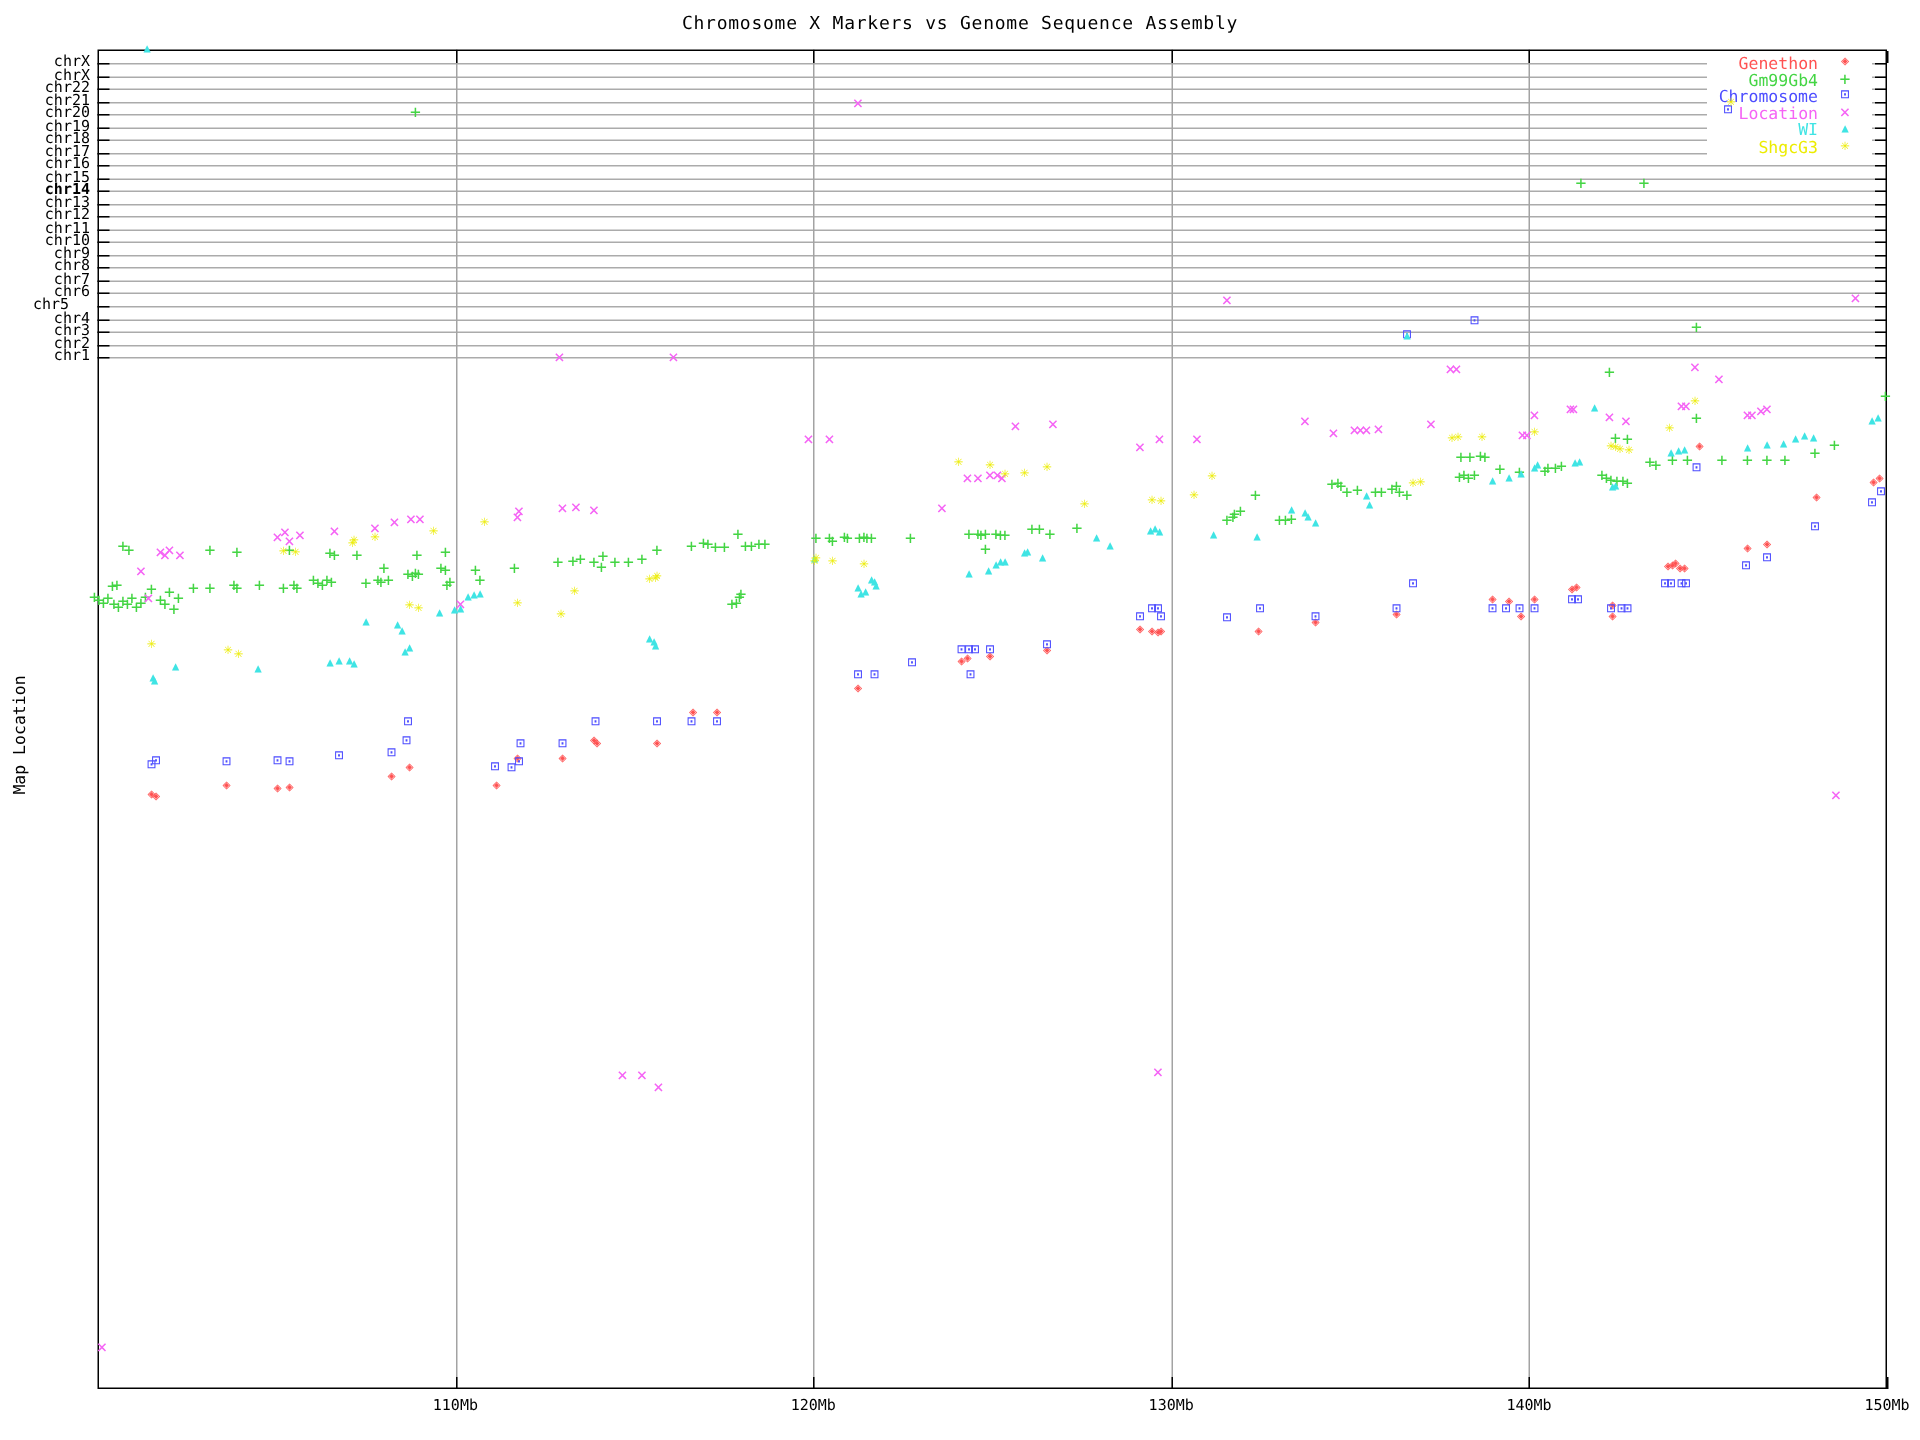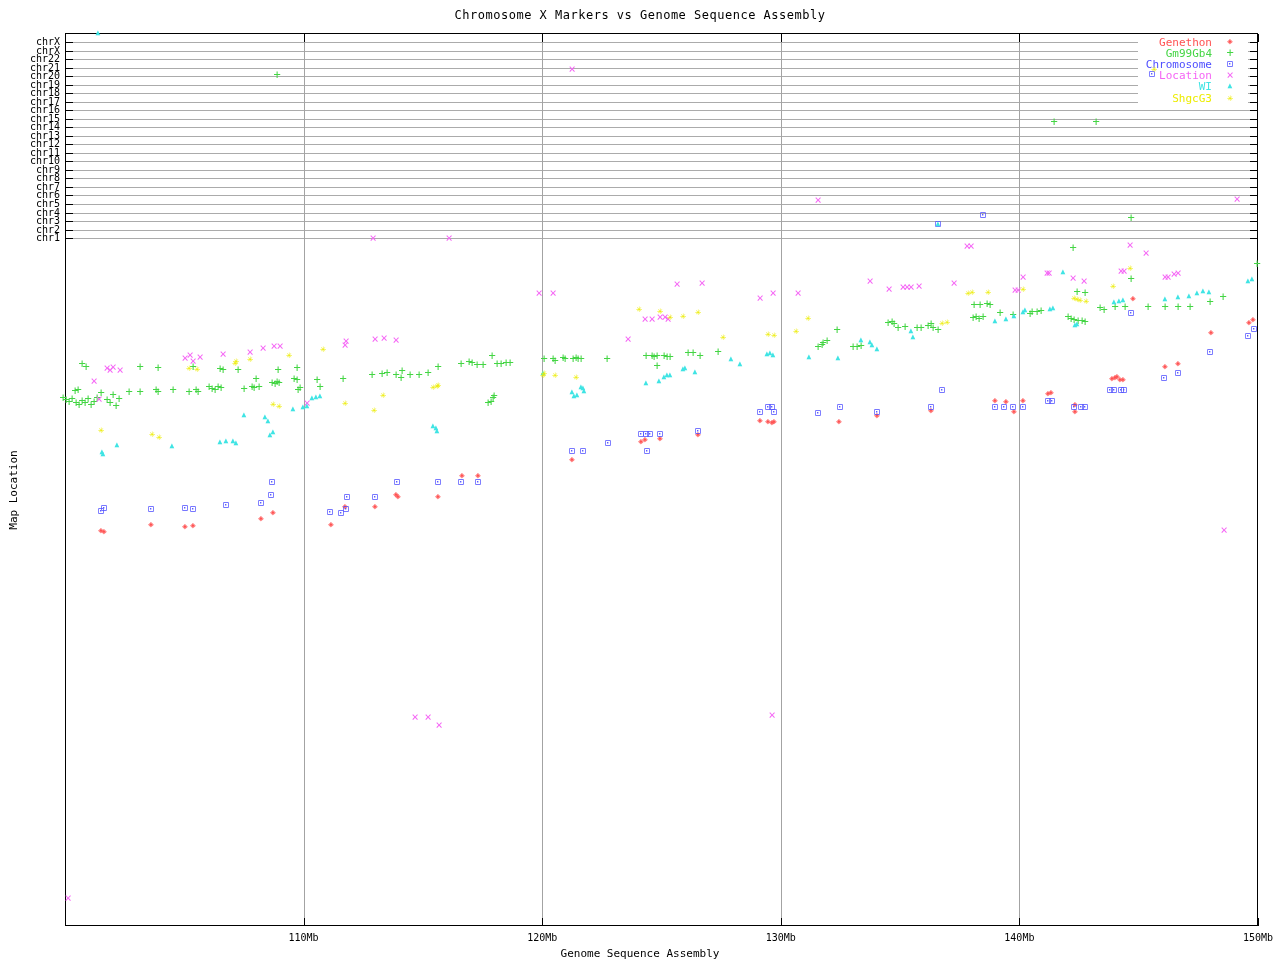--- a/index.html
+++ b/index.html
@@ -20,21 +20,20 @@
   .legend-label{font-size:11px;line-height:11px;text-align:right;width:110px;z-index:4;white-space:nowrap;}
   .legend-sym{z-index:4;}
   .mk{line-height:1;z-index:7;transform:translate(-50%,-52%);white-space:nowrap;}
 </style>
 </head>
 <body>
 
 <div id="canvas">
   <div class="abs" id="title">Chromosome X Markers vs Genome Sequence Assembly</div>
   <div class="abs" id="ytitle">Map Location</div>
-  <div class="abs" id="xtitle">Genome Sequence Assembly</div>
   <div class="abs" id="grid-layer">
       <div class="abs hgrid" style="left: 65px; top: 42px; width: 1193px;"></div>
       <div class="abs hgrid" style="left: 65px; top: 50.526px; width: 1193px;"></div>
       <div class="abs hgrid" style="left: 65px; top: 59.052px; width: 1193px;"></div>
       <div class="abs hgrid" style="left: 65px; top: 67.578px; width: 1193px;"></div>
       <div class="abs hgrid" style="left: 65px; top: 76.104px; width: 1193px;"></div>
       <div class="abs hgrid" style="left: 65px; top: 84.63px; width: 1193px;"></div>
       <div class="abs hgrid" style="left: 65px; top: 93.156px; width: 1193px;"></div>
       <div class="abs hgrid" style="left: 65px; top: 101.682px; width: 1193px;"></div>
       <div class="abs hgrid" style="left: 65px; top: 110.208px; width: 1193px;"></div>
@@ -63,30 +62,30 @@
       <div class="abs ylab" style="left: 8px; top: 37px;">chrX</div>
       <div class="abs ylab" style="left: 8px; top: 45.526px;">chrX</div>
       <div class="abs ylab" style="left: 8px; top: 54.052px;">chr22</div>
       <div class="abs ylab" style="left: 8px; top: 62.578px;">chr21</div>
       <div class="abs ylab" style="left: 8px; top: 71.104px;">chr20</div>
       <div class="abs ylab" style="left: 8px; top: 79.63px;">chr19</div>
       <div class="abs ylab" style="left: 8px; top: 88.156px;">chr18</div>
       <div class="abs ylab" style="left: 8px; top: 96.682px;">chr17</div>
       <div class="abs ylab" style="left: 8px; top: 105.208px;">chr16</div>
       <div class="abs ylab" style="left: 8px; top: 113.734px;">chr15</div>
-      <div class="abs ylab" style="left: 8px; top: 122.26px;">chr14</div>
+      <div class="abs ylab" style="left: 8px; top: 122.26px; font-weight: bold;">chr14</div>
       <div class="abs ylab" style="left: 8px; top: 130.786px;">chr13</div>
       <div class="abs ylab" style="left: 8px; top: 139.312px;">chr12</div>
       <div class="abs ylab" style="left: 8px; top: 147.838px;">chr11</div>
       <div class="abs ylab" style="left: 8px; top: 156.364px;">chr10</div>
       <div class="abs ylab" style="left: 8px; top: 164.89px;">chr9</div>
       <div class="abs ylab" style="left: 8px; top: 173.416px;">chr8</div>
       <div class="abs ylab" style="left: 8px; top: 181.942px;">chr7</div>
       <div class="abs ylab" style="left: 8px; top: 190.468px;">chr6</div>
-      <div class="abs ylab" style="left: 8px; top: 198.994px;">chr5</div>
+      <div class="abs ylab" style="left: 8px; top: 198.994px; text-align: center;">chr5</div>
       <div class="abs ylab" style="left: 8px; top: 207.52px;">chr4</div>
       <div class="abs ylab" style="left: 8px; top: 216.046px;">chr3</div>
       <div class="abs ylab" style="left: 8px; top: 224.572px;">chr2</div>
       <div class="abs ylab" style="left: 8px; top: 233.098px;">chr1</div>
       <div class="abs xlab" style="left: 273.6px; top: 932px;">110Mb</div>
       <div class="abs xlab" style="left: 512.2px; top: 932px;">120Mb</div>
       <div class="abs xlab" style="left: 750.8px; top: 932px;">130Mb</div>
       <div class="abs xlab" style="left: 989.4px; top: 932px;">140Mb</div>
       <div class="abs xlab" style="left: 1228px; top: 932px;">150Mb</div>
     </div>

